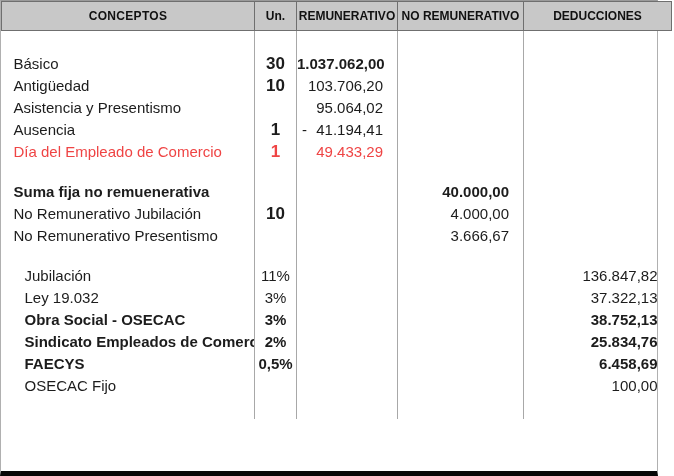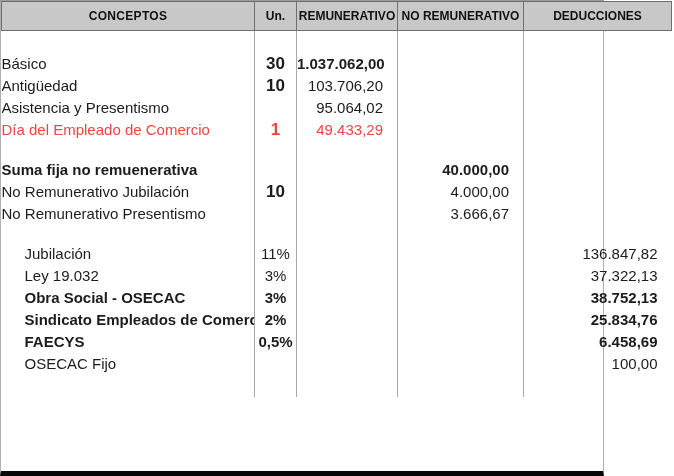--- a/index.html
+++ b/index.html
@@ -1,40 +1,40 @@
 <!DOCTYPE html>
 <html><head>
 <meta charset="utf-8">
 <style>
   html,body{margin:0;padding:0;background:#ffffff;}
   body{
     width:674px;height:476px;overflow:hidden;
     font-family:"Liberation Sans",sans-serif;color:#1c1c1c;
   }
   .sheet{
-    box-sizing:border-box;width:604px;height:476px;
+    box-sizing:border-box;width:658px;height:476px;
     border-left:1px solid #b0b0b0;border-right:1px solid #b0b0b0;
     border-top:1px solid #9a9a9a;border-bottom:5px solid #070707;
   }
   table{border-collapse:collapse;table-layout:fixed;width:100%;}
   td,th{overflow:hidden;white-space:nowrap;padding:0;vertical-align:middle;}
 
   
   tr.head th{
     background:#c8c8c8;border:1px solid #6f6f6f;
     font-weight:bold;font-size:12px;color:#111;
   }
   th.h-conceptos{background:#ffffff;border:2px solid #2a2a2a;font-size:13px;letter-spacing:.3px;}
   th.h-un{font-size:15px;}
 
   
   tr.body td + td, tr.sp td + td, tr.totrow td + td{border-left:1px solid #a8a8a8;}
 
   
-  td.lbl{font-size:15px;padding-left:0;text-align:left;}
+  td.lbl{font-size:15px;padding-left:12px;text-align:left;}
   td.lbl.indent{padding-left:23px;}
   td.un{font-size:17px;font-weight:bold;text-align:center;}
   td.pct{font-size:15px;font-weight:normal;text-align:center;}
   td.num{font-size:15px;text-align:right;padding-right:14px;}
   td.b{font-weight:bold;}
   tr.boldrow td{font-weight:bold;}
   tr.redrow td{color:#ef4444;}
   td.neg{position:relative;}
   td.neg .minus{position:absolute;left:5px;top:0;line-height:22px;font-size:15px;}
 
@@ -97,20 +97,27 @@
     <td class="num"></td>
     <td class="num"></td>
   </tr>
   <tr class="body" style="height:22px">
     <td class="lbl">Asistencia y Presentismo</td>
     <td class="un"></td>
     <td class="num">95.064,02</td>
     <td class="num"></td>
     <td class="num"></td>
   </tr>
+  <tr class="body" style="height:22px">
+    <td class="lbl">Ausencia</td>
+    <td class="un">1</td>
+    <td class="num neg"><span class="minus">-</span><span>41.194,41</span></td>
+    <td class="num"></td>
+    <td class="num"></td>
+  </tr>
   <tr class="body redrow" style="height:22px">
     <td class="lbl">Día del Empleado de Comercio</td>
     <td class="un">1</td>
     <td class="num">49.433,29</td>
     <td class="num"></td>
     <td class="num"></td>
   </tr>
 
   <tr class="sp" style="height:18px">
     <td></td>

